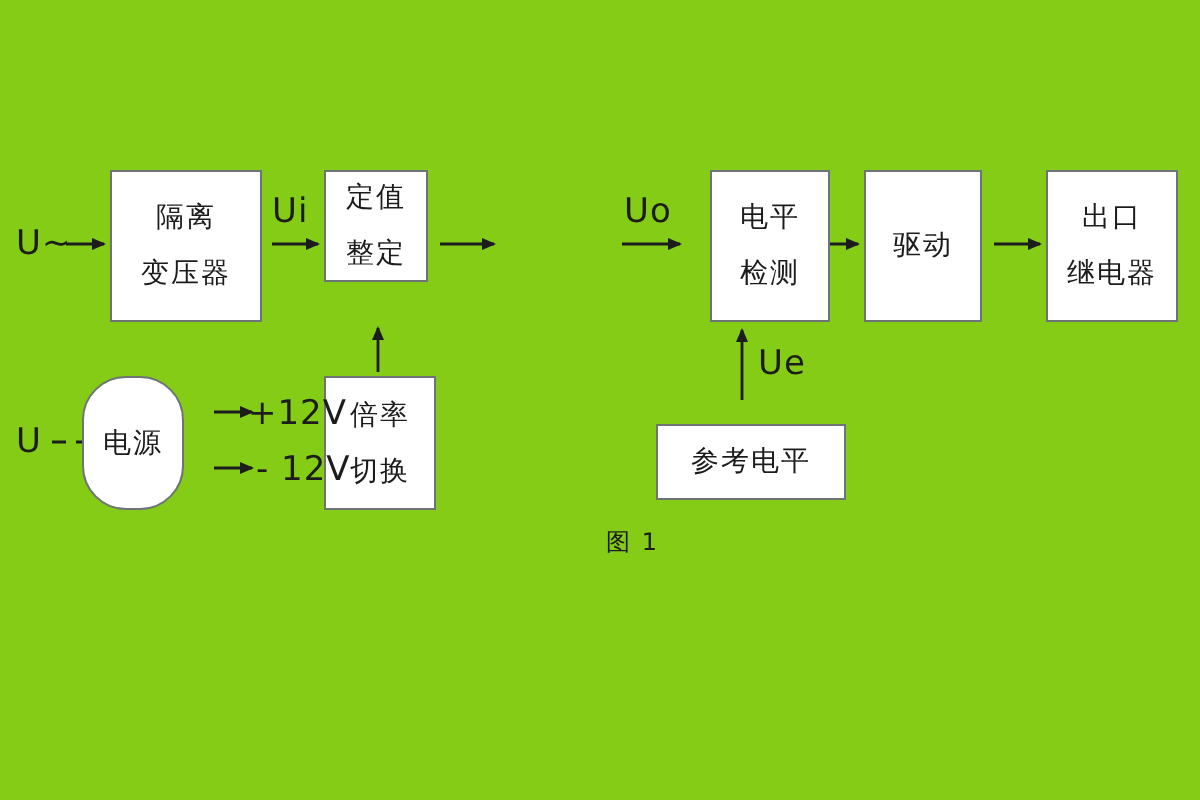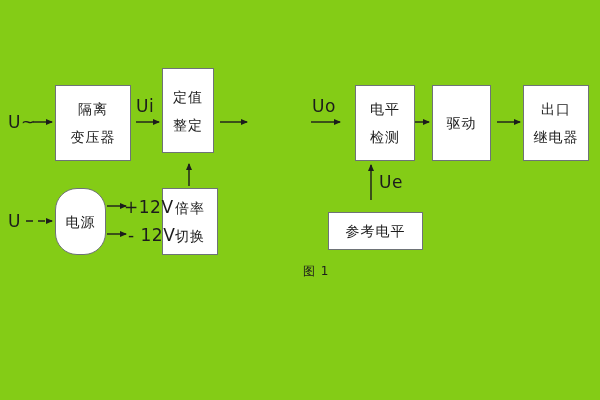--- a/index.html
+++ b/index.html
@@ -90,41 +90,41 @@
     <line x1="107" y1="206" x2="126" y2="206" stroke="#1c1c1c" stroke-width="1.4" marker-end="url(#ah)"></line>
 
     <line x1="107" y1="234" x2="126" y2="234" stroke="#1c1c1c" stroke-width="1.4" marker-end="url(#ah)"></line>
   </svg>
 
   <div class="blk" style="left:55px; top:85px; width:76px; height:76px;">
     <span class="ln">隔离</span>
     <span class="ln">变压器</span>
   </div>
 
-  <div class="blk" style="left:162px; top:68px; width:52px; height:85px;align-items:center;">
+  <div class="blk" style="left:162px; top:85px; width:52px; height:56px;align-items:center;">
     <span class="ln">定值</span>
     <span class="ln">整定</span>
   </div>
 
 
   <div class="blk" style="left:355px; top:85px; width:60px; height:76px;">
     <span class="ln">电平</span>
     <span class="ln">检测</span>
   </div>
 
   <div class="blk" style="left:432px; top:85px; width:59px; height:76px;text-align:right;">
     <span class="ln">驱动</span>
   </div>
 
   <div class="blk" style="left:523px; top:85px; width:66px; height:76px;text-align:right;">
     <span class="ln">出口</span>
     <span class="ln">继电器</span>
   </div>
 
-  <div class="blk" style="left:55px; top:188px; width:51px; height:67px;border-radius:22px;">
+  <div class="blk" style="left:41px; top:188px; width:51px; height:67px;border-radius:22px;">
     <span class="ln">电源</span>
   </div>
 
   <div class="blk" style="left:162px; top:188px; width:56px; height:67px;">
     <span class="ln">倍率</span>
     <span class="ln">切换</span>
   </div>
 
   <div class="blk" style="left:328px; top:212px; width:95px; height:38px;">
     <span class="ln">参考电平</span>

